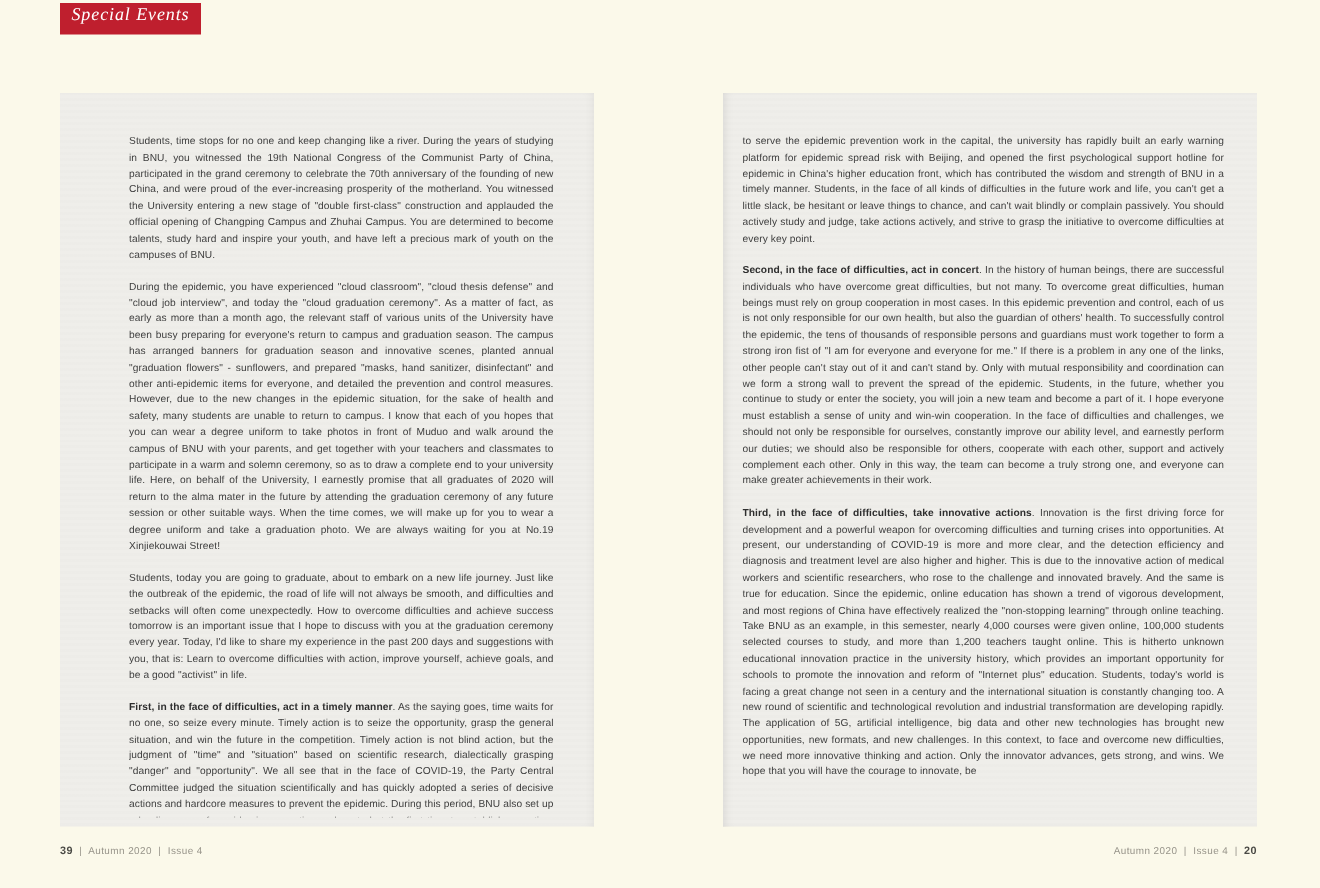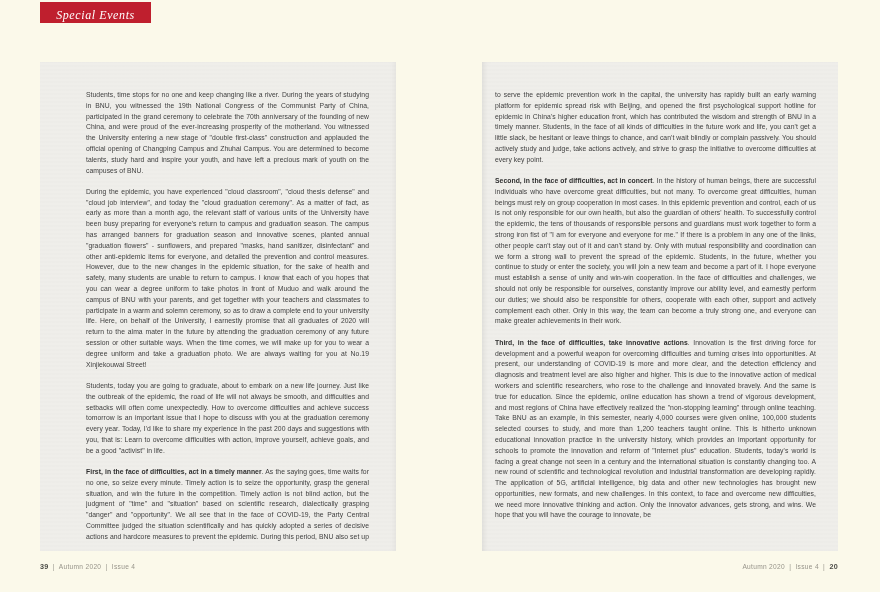--- a/index.html
+++ b/index.html
@@ -2,22 +2,22 @@
 <html><head>
 <meta charset="utf-8">
 <style>
   html,body{margin:0;padding:0;}
   body{
     width:880px;height:592px;position:relative;overflow:hidden;
     background:#fbf9ea;
     font-family:"Liberation Sans", sans-serif;
   }
   .banner{
-    position:absolute;left:40px;top:2px;width:111px;height:21px;
-    display:flex;align-items:flex-end;justify-content:center;
+    position:absolute;left:40px;top:2px;width:94px;height:21px;
+    display:flex;align-items:flex-start;justify-content:center;
   }
   .banner-label{
     font-family:"Liberation Serif", serif;
     font-style:italic;font-size:12px;letter-spacing:0.6px;
   }
   .page{
     position:absolute;top:62px;width:356px;height:489px;
     background:
       repeating-linear-gradient(0deg, rgba(0,0,0,0.008) 0 2px, rgba(255,255,255,0.01) 2px 4px),
       #efeeea;

